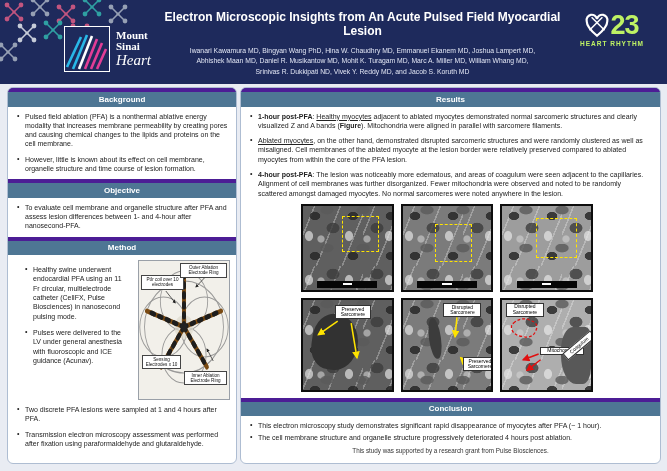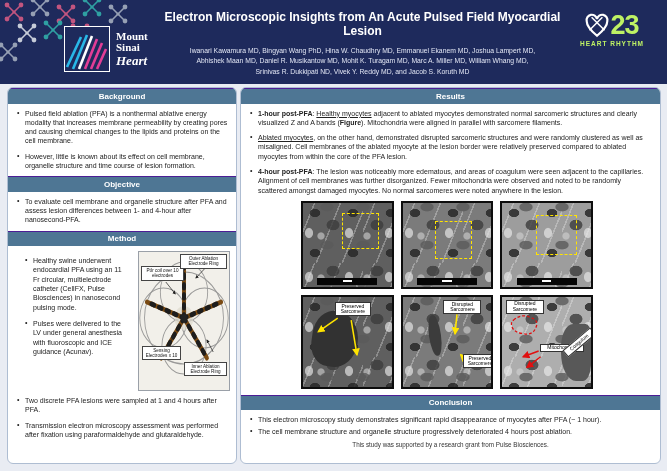--- a/index.html
+++ b/index.html
@@ -5,36 +5,36 @@
   html,body{margin:0;padding:0;background:#cfd4de;}
   .poster{position:relative;width:667px;height:471px;background:#e9ecf3;
           font-family:"Liberation Sans",sans-serif;overflow:hidden;}
 
   
   .hdr{position:absolute;left:0;top:0;width:667px;height:84px;background:#1e2a5c;}
   .pattern{position:absolute;left:0;top:0;z-index:0;}
   .ms-logo{position:absolute;left:24px;top:26px;z-index:2;display:flex;gap:6px;align-items:center;margin-left:40px;}
   .ms-mark{width:44px;height:44px;border:1.5px solid #ffffff;background:#1e2a5c;position:relative;overflow:hidden;}
   .ms-text{color:#fff;font-family:"Liberation Serif",serif;font-weight:bold;font-size:11px;line-height:1.05;}
-  .ms-text .it{font-style:italic;font-weight:bold;font-size:13px;}
+  .ms-text .it{font-style:italic;font-weight:normal;font-size:15px;}
   .title-block{position:absolute;left:150px;top:10px;width:425px;text-align:center;z-index:2;}
   .title-block h1{margin:0;color:#fff;font-size:12px;line-height:1.2;font-weight:bold;}
   .authors{margin:7px 0 0 0;color:#e2e6f4;font-size:6.8px;line-height:1.55;}
   .authors p{margin:0;}
   .hr-logo{position:absolute;right:12px;top:12px;width:86px;text-align:center;color:#bef264;z-index:2;}
   .hr-23{display:flex;align-items:center;justify-content:center;gap:1px;}
   .hr-23 .num{font-size:27px;font-weight:bold;letter-spacing:-1px;line-height:1;}
   .hr-label{font-size:6.5px;font-weight:bold;letter-spacing:1px;margin-top:1px;}
 
   
   .panel{position:absolute;top:87px;height:377px;background:#fff;border:1px solid #aebdd2;
          border-radius:6px;overflow:hidden;box-sizing:border-box;}
   .panel-left{left:7px;width:230px;}
   .panel-right{left:240px;width:421px;}
-  .bar{background:#4e7694;border-top:1px solid #4c1d95;color:#fff;font-weight:bold;font-size:8px;
+  .bar{background:#4e7694;border-top:4px solid #4c1d95;color:#fff;font-weight:bold;font-size:8px;
        text-align:center;padding:2.5px 0 3px 0;}
   .panel ul{margin:5px 8px 2px 8px;padding:0;list-style:none;}
   .panel li{position:relative;margin:0 0 6px 0;padding-left:9px;font-size:7px;line-height:1.33;color:#222;}
   .panel li::before{content:"\2022";position:absolute;left:1px;top:-1px;color:#222;}
   .b{font-weight:bold;} .u{text-decoration:underline;}
 
   
   .method-flex{display:flex;gap:4px;margin:5px 6px 2px 8px;}
   .method-left{width:102px;flex:none;margin:0;padding:0;list-style:none;}
   .method-left li{margin-bottom:7px;}

